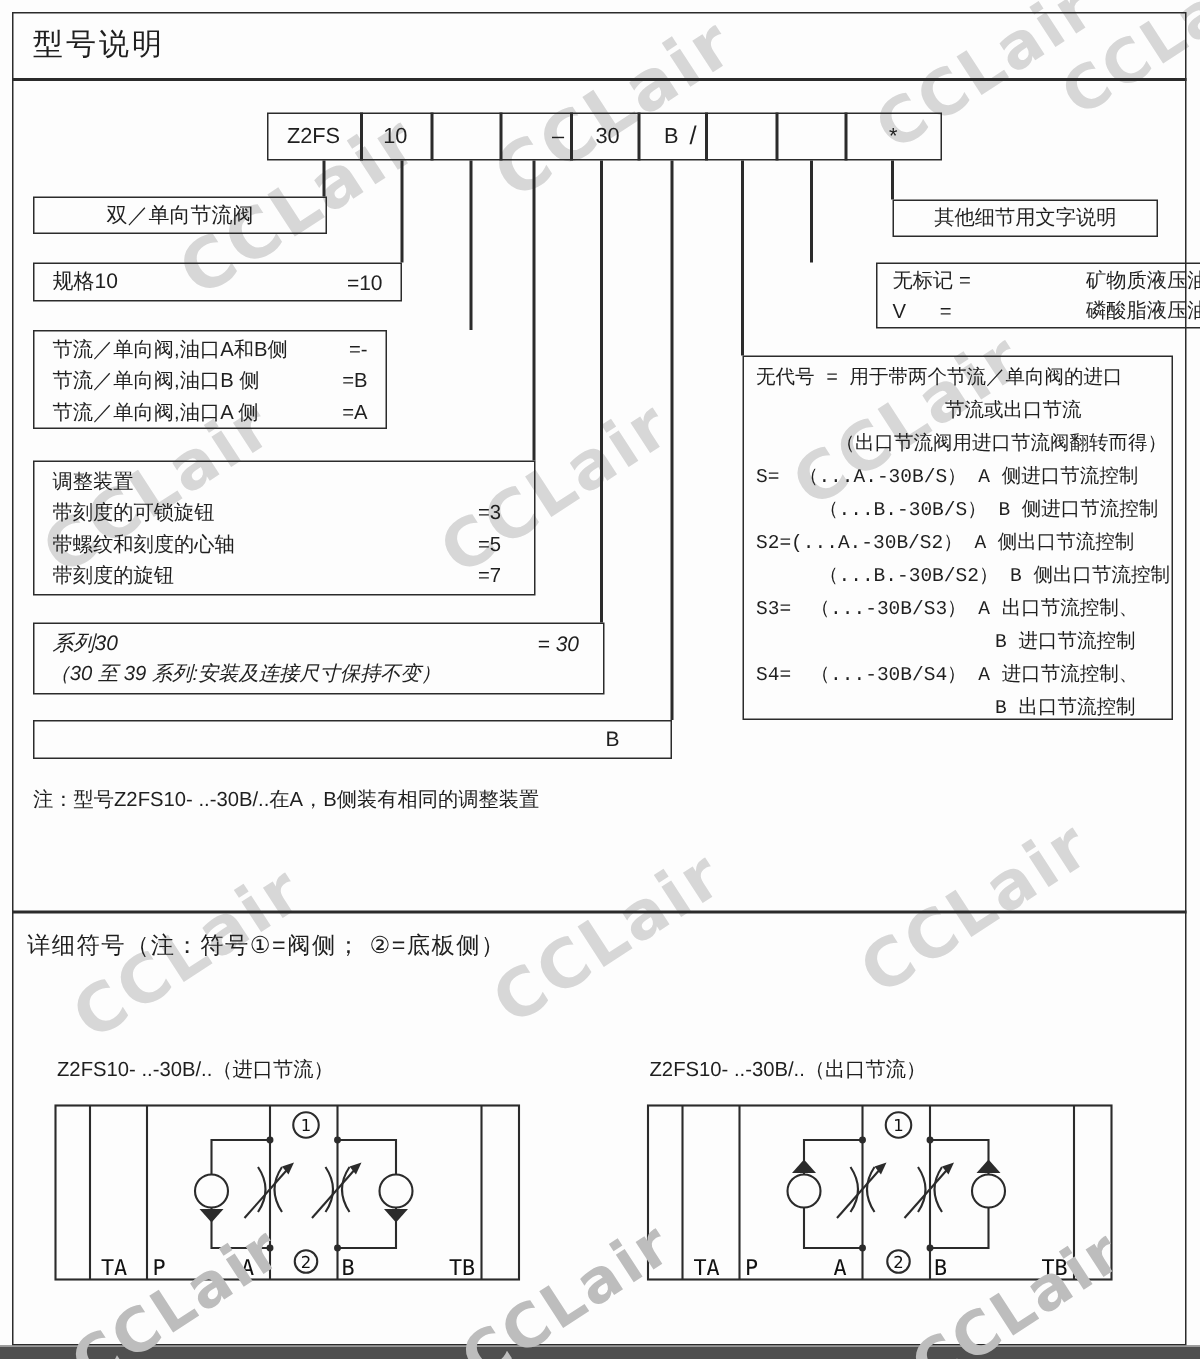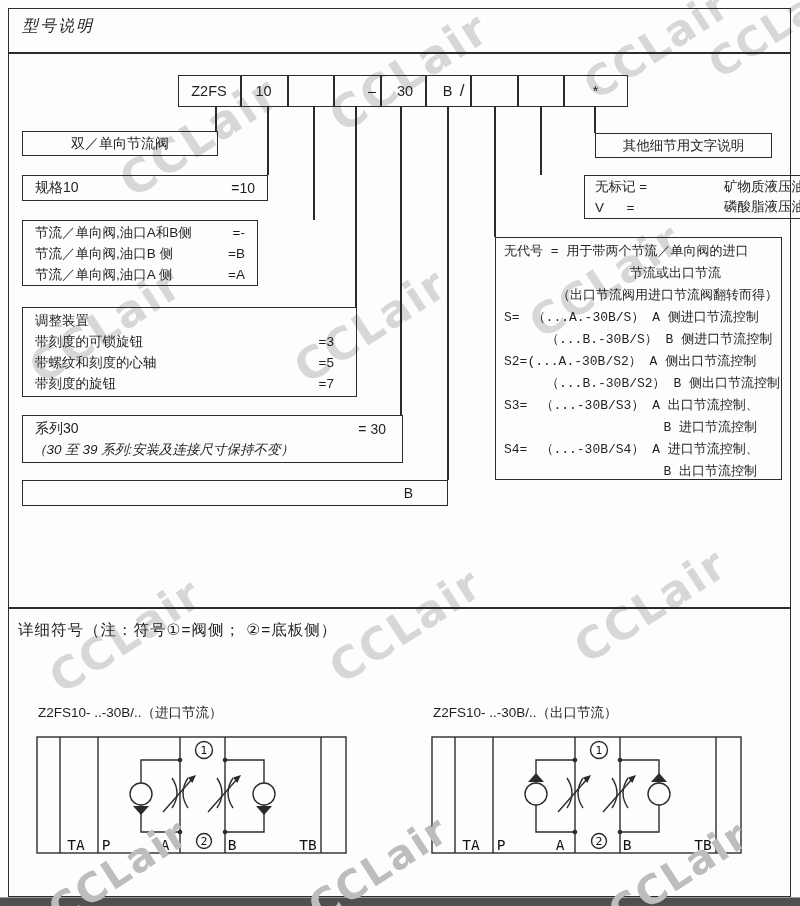--- a/index.html
+++ b/index.html
@@ -39,21 +39,21 @@
   <span class="wm" style="left:700px;top:2px;font-size:40px;">CCLair</span>
   <span class="wm" style="left:20px;top:300px;font-size:44px;">CCLair</span>
   <span class="wm" style="left:285px;top:300px;font-size:44px;">CCLair</span>
   <span class="wm" style="left:520px;top:255px;font-size:44px;">CCLair</span>
   <span class="wm" style="left:40px;top:610px;font-size:44px;">CCLair</span>
   <span class="wm" style="left:320px;top:600px;font-size:44px;">CCLair</span>
   <span class="wm" style="left:565px;top:580px;font-size:44px;">CCLair</span>
 
   <div class="box" style="left:8px;top:8px;width:783px;height:889px;"></div>
 
-  <span class="abs" style="left:22px;top:16px;font-size:16px;letter-spacing:2px;font-style:italic;">型号说明</span>
+  <span class="abs" style="left:22px;top:16px;font-size:20px;letter-spacing:2px;">型号说明</span>
   <div class="hline" style="left:8px;top:52px;width:783px;"></div>
 
   <div class="box" style="left:178px;top:75px;width:450px;height:32px;"></div>
   <div class="vline" style="left:240px;top:75px;height:32px;"></div>
   <div class="vline" style="left:287px;top:75px;height:32px;"></div>
   <div class="vline" style="left:333px;top:75px;height:32px;"></div>
   <div class="vline" style="left:380px;top:75px;height:32px;"></div>
   <div class="vline" style="left:425px;top:75px;height:32px;"></div>
   <div class="vline" style="left:470px;top:75px;height:32px;"></div>
   <div class="vline" style="left:517px;top:75px;height:32px;"></div>
@@ -120,33 +120,34 @@
       <span class="t135">带螺纹和刻度的心轴</span>
       <span class="t135" style="padding-right:10px;">=5</span>
     </div>
     <div class="row" style="height:21px;">
       <span class="t135">带刻度的旋钮</span>
       <span class="t135" style="padding-right:10px;">=7</span>
     </div>
   </div>
 
   <div class="box" style="left:22px;top:415px;width:381px;height:48px;padding-top:1px;">
-    <div class="row" style="height:23px;padding:0 16px 0 12px;">
+    <div class="row" style="height:23px;padding:0 16px 0 12px;font-style:italic;">
       <span class="t14">系列30</span>
       <span class="t14">= 30</span>
     </div>
     <div style="height:21px;padding-left:10px;font-style:italic;">
       <span class="t135">（30 至 39 系列:安装及连接尺寸保持不变）</span>
     </div>
   </div>
 
   <div class="box" style="left:22px;top:480px;width:426px;height:26px;text-align:right;line-height:23px;padding-right:34px;">
     <span class="t14">B</span>
   </div>
 
+  <span class="abs t135" style="left:22px;top:524px;">注：型号Z2FS10- ..-30B/..在A，B侧装有相同的调整装置</span>
 
   <div class="box" style="left:595px;top:133px;width:177px;height:25px;text-align:center;line-height:22px;">
     <span class="t135">其他细节用文字说明</span>
   </div>
 
   <div class="box" style="left:540px;top:175px;width:232px;height:44px;padding-top:1px;margin-left:44px;">
     <div class="row" style="height:20px;padding:0 10px;">
       <span class="t135 pre">无标记 =</span>
       <span class="t135">矿物质液压油</span>
     </div>

